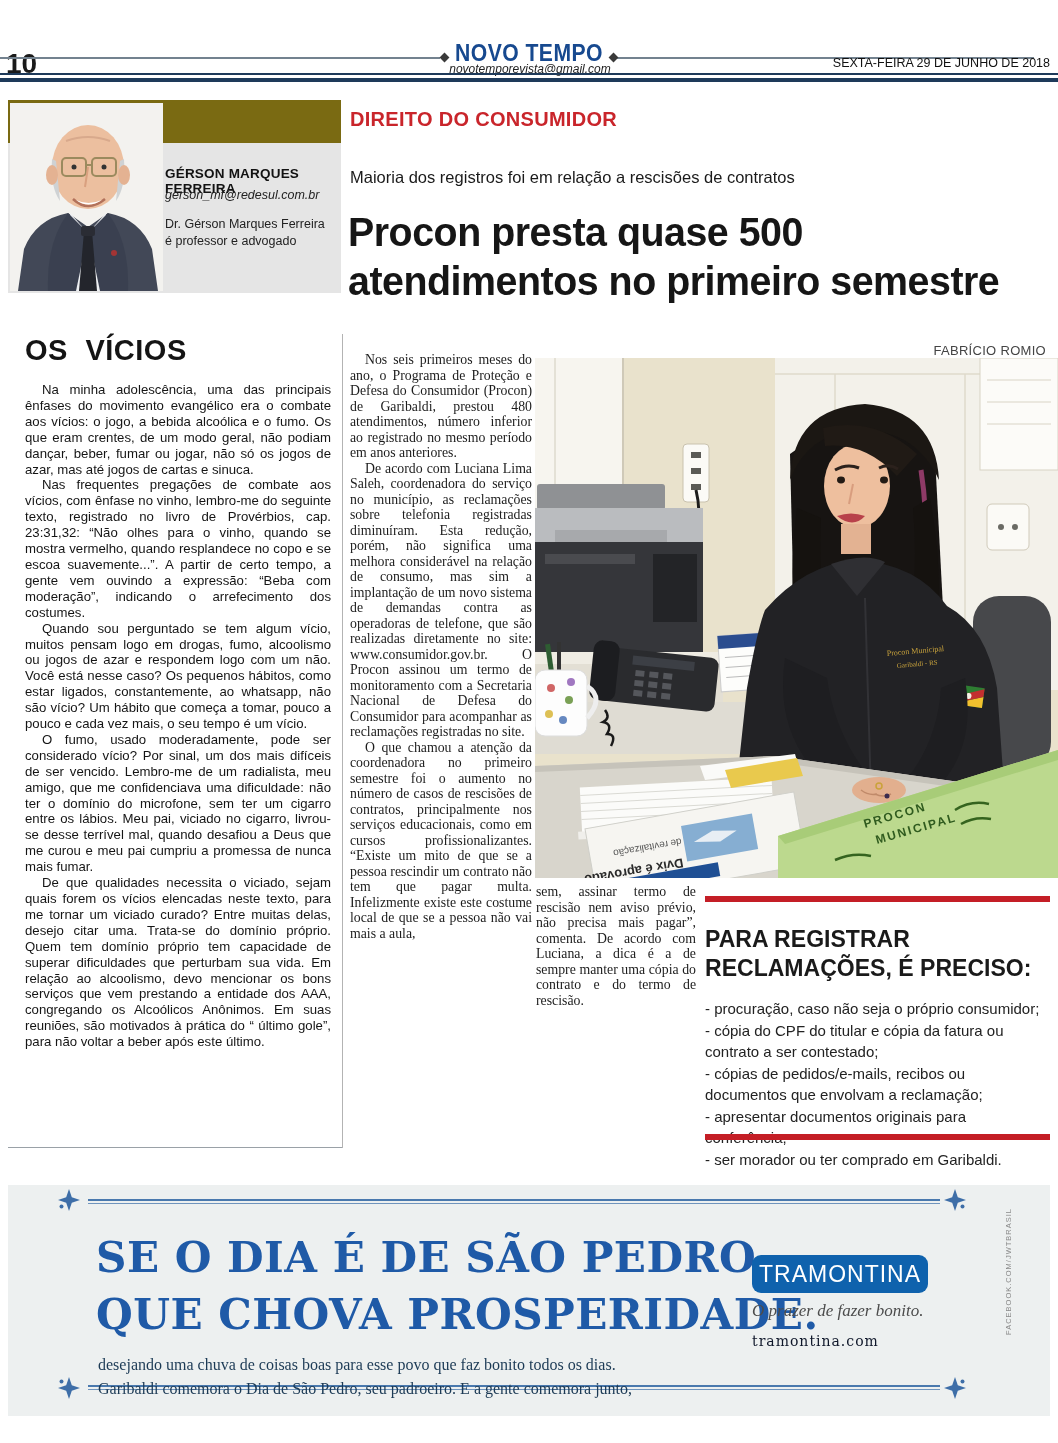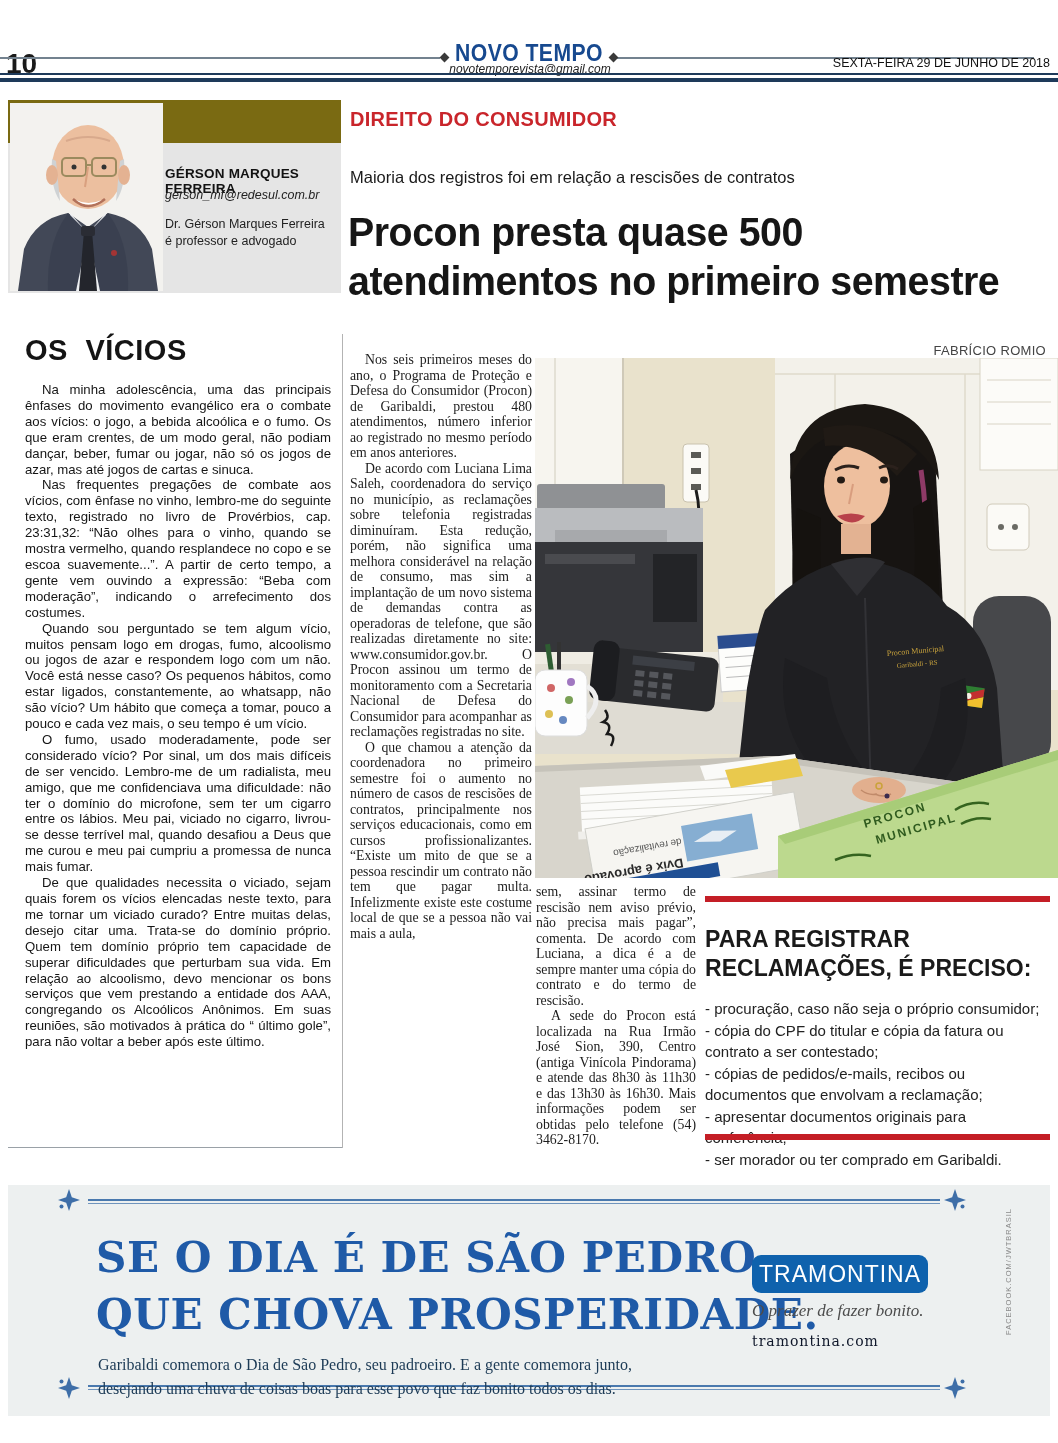--- a/index.html
+++ b/index.html
@@ -290,21 +290,20 @@
 
   <div class="abs serif-col col1">
 
   <p>Nos seis primeiros meses do ano, o Programa de Proteção e Defesa do Consumidor (Procon) de Garibaldi, prestou 480 atendimentos, número inferior ao registrado no mesmo período em anos anteriores.</p>
       <p>De acordo com Luciana Lima Saleh, coordenadora do serviço no município, as reclamações sobre telefonia registradas diminuíram. Esta redução, porém, não significa uma melhora considerável na relação de consumo, mas sim a implantação de um novo sistema de demandas contra as operadoras de telefone, que são realizadas diretamente no site: www.consumidor.gov.br. O Procon assinou um termo de monitoramento com a Secretaria Nacional de Defesa do Consumidor para acompanhar as reclamações registradas no site.</p>
       <p>O que chamou a atenção da coordenadora no primeiro semestre foi o aumento no número de casos de rescisões de contratos, principalmente nos serviços educacionais, como em cursos profissionalizantes. “Existe um mito de que se a pessoa rescindir um contrato não tem que pagar multa. Infelizmente existe este costume local de que se a pessoa não vai mais a aula,</p>
     </div>
   <div class="abs serif-col col2">
 
   <p>sem, assinar termo de rescisão nem aviso prévio, não precisa mais pagar”, comenta. De acordo com Luciana, a dica é a de sempre manter uma cópia do contrato e do termo de rescisão.</p>
-      <p>A sede do Procon está localizada na Rua Irmão José Sion, 390, Centro (antiga Vinícola Pindorama) e atende das 8h30 às 11h30 e das 13h30 às 16h30. Mais informações podem ser obtidas pelo telefone (54) 3462-8170.</p>
     </div>
 
   <div class="abs req-box">
     <div class="req-bar"></div>
     <div class="req-title">
       <div>PARA REGISTRAR</div>
       <div>RECLAMAÇÕES, É PRECISO:</div>
     </div>
     <div class="req-list">
 
@@ -338,22 +337,22 @@
     <svg class="orn" style="left:936px;top:192px;transform:scale(-1,-1);" viewBox="0 0 22 22">
       <path d="M11 0 L13.8 8.2 L22 11 L13.8 13.8 L11 22 L8.2 13.8 L0 11 L8.2 8.2 Z" fill="#3e6ea8"></path>
       <circle cx="3.5" cy="17.5" r="2" fill="#3e6ea8"></circle>
     </svg>
 
     <div class="ad-headline">
       <div>SE O DIA É DE SÃO PEDRO,</div>
       <div>QUE CHOVA PROSPERIDADE.</div>
     </div>
     <div class="ad-body">
+      <div>desejando uma chuva de coisas boas para esse povo que faz bonito todos os dias.</div>
       <div>Garibaldi comemora o Dia de São Pedro, seu padroeiro. E a gente comemora junto,</div>
-      <div>desejando uma chuva de coisas boas para esse povo que faz bonito todos os dias.</div>
     </div>
     <div class="tram-logo">TRAMONTINA</div>
     <div class="tram-slogan">O prazer de fazer bonito.</div>
     <div class="tram-site">tramontina.com</div>
     <div class="fb-vert">FACEBOOK.COM/JWTBRASIL</div>
   </div>
 
 </div>
 
 </body></html>

